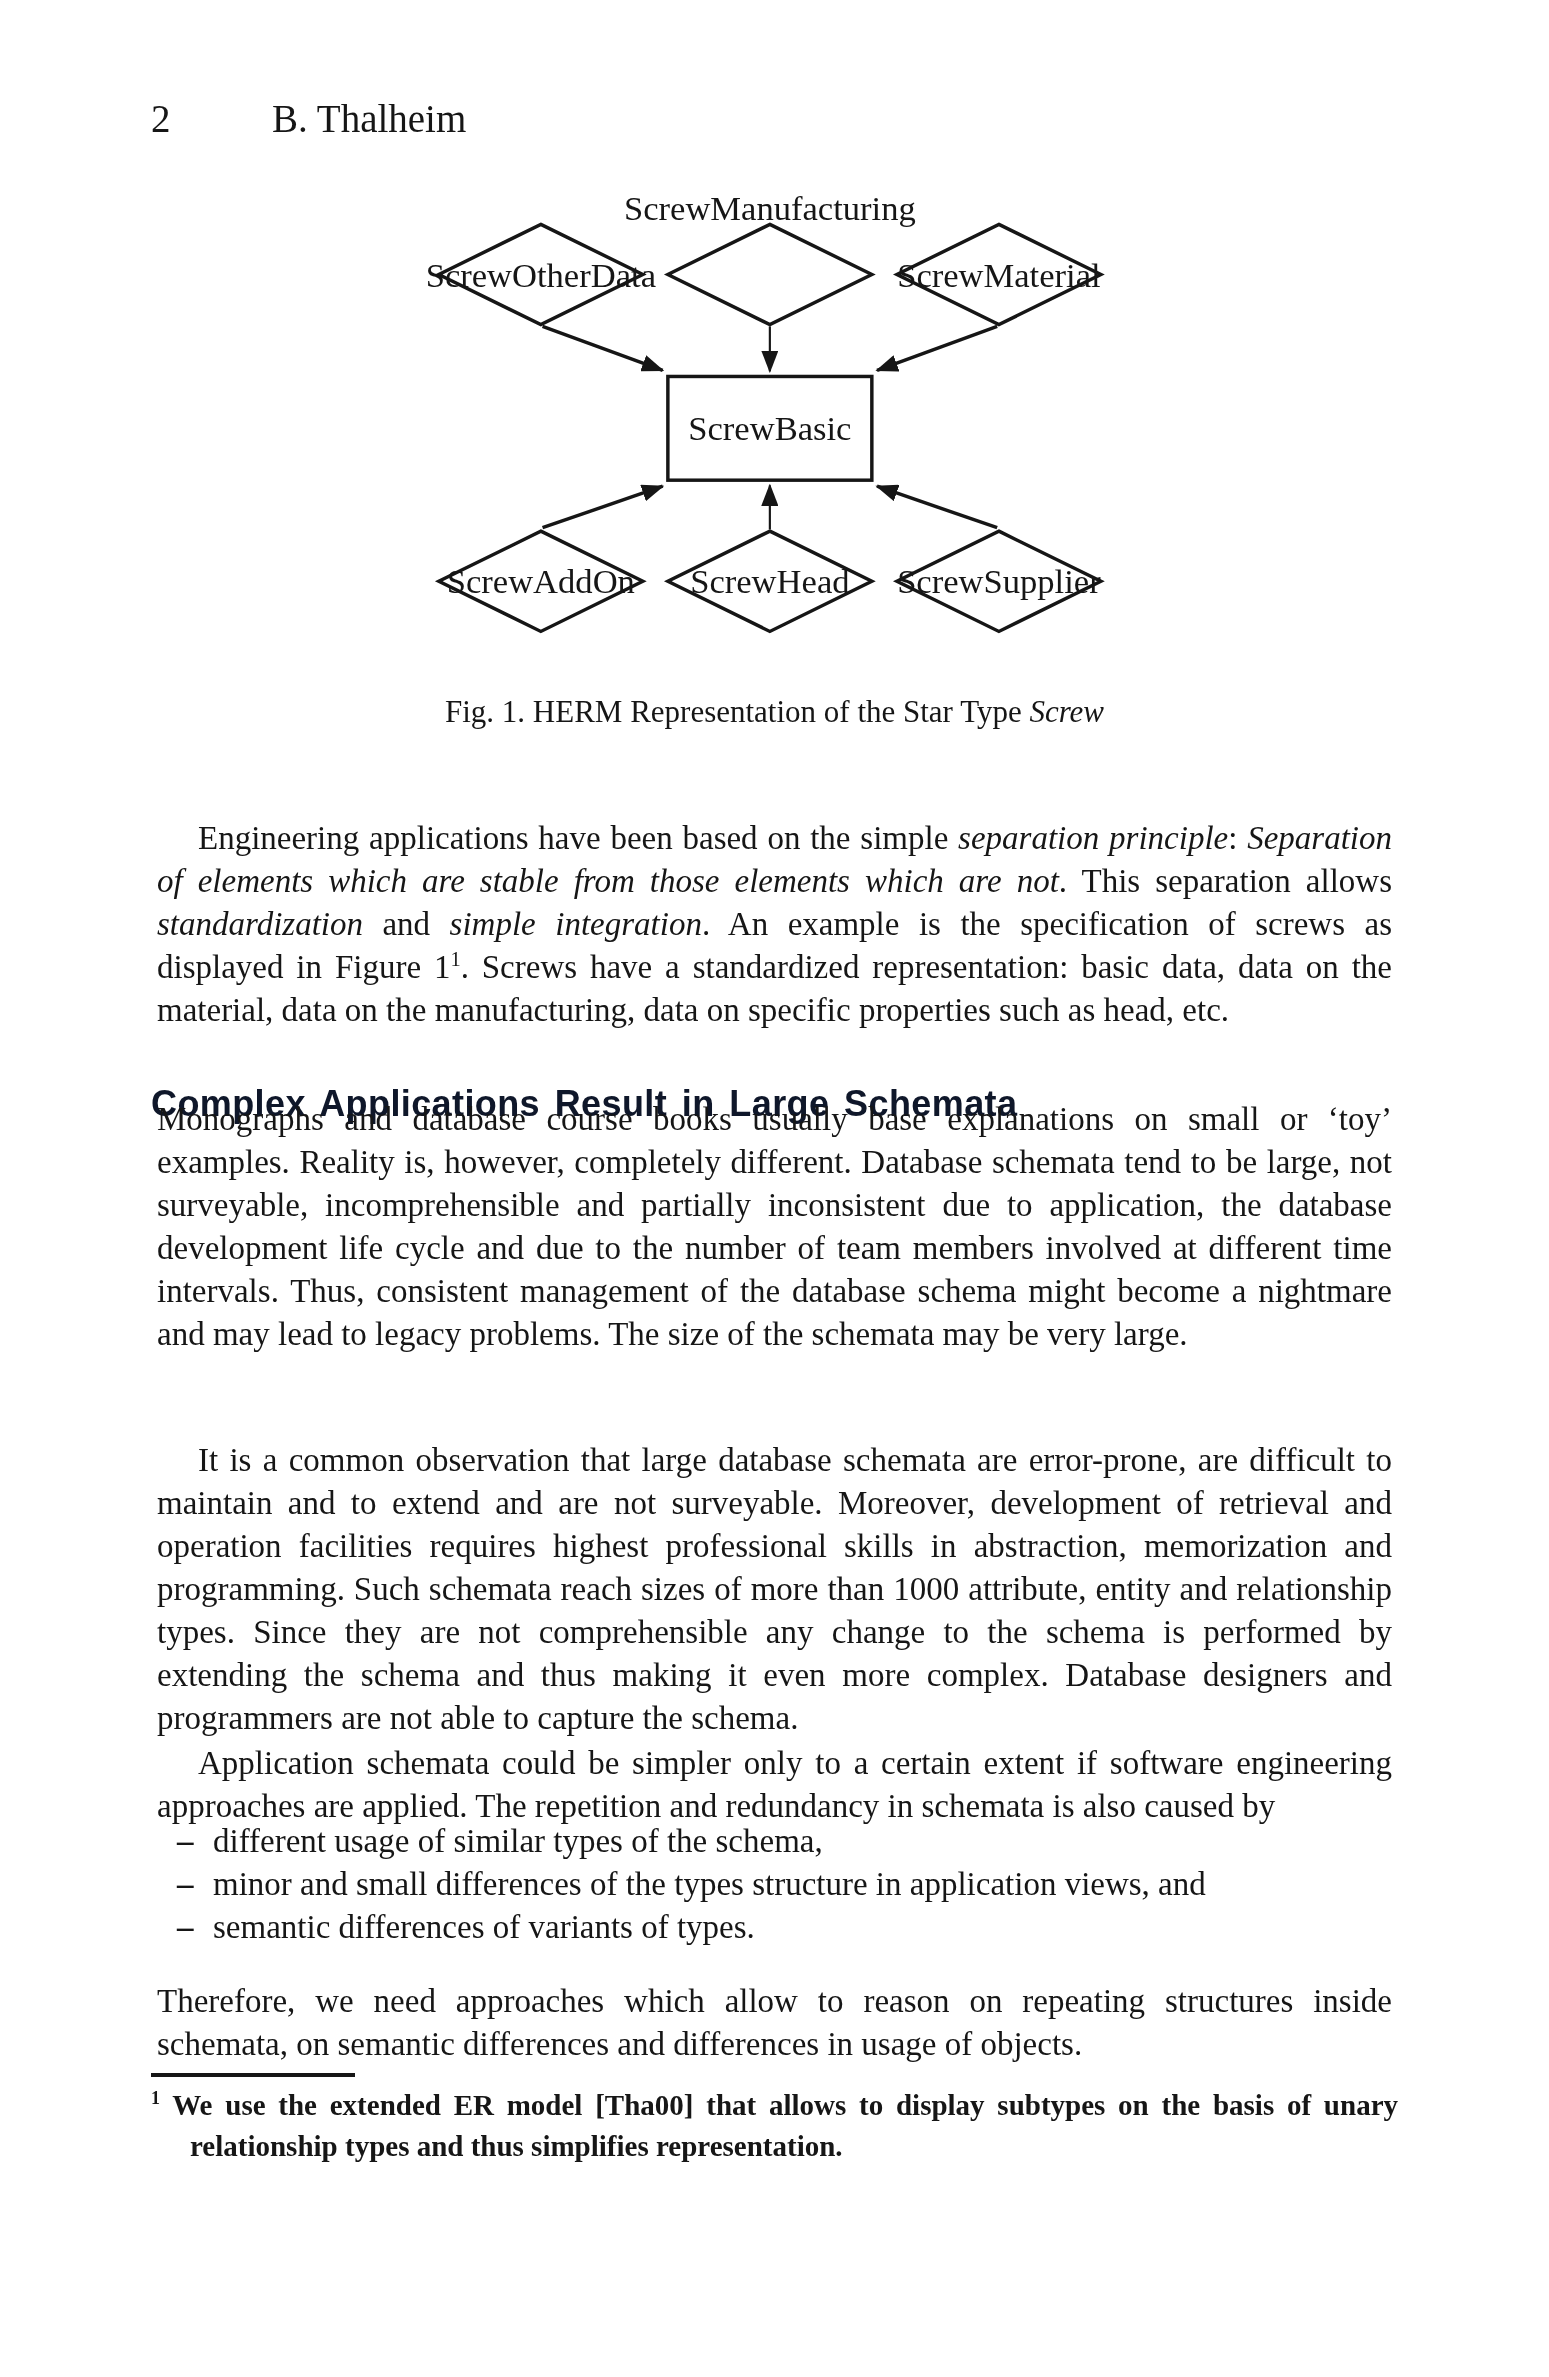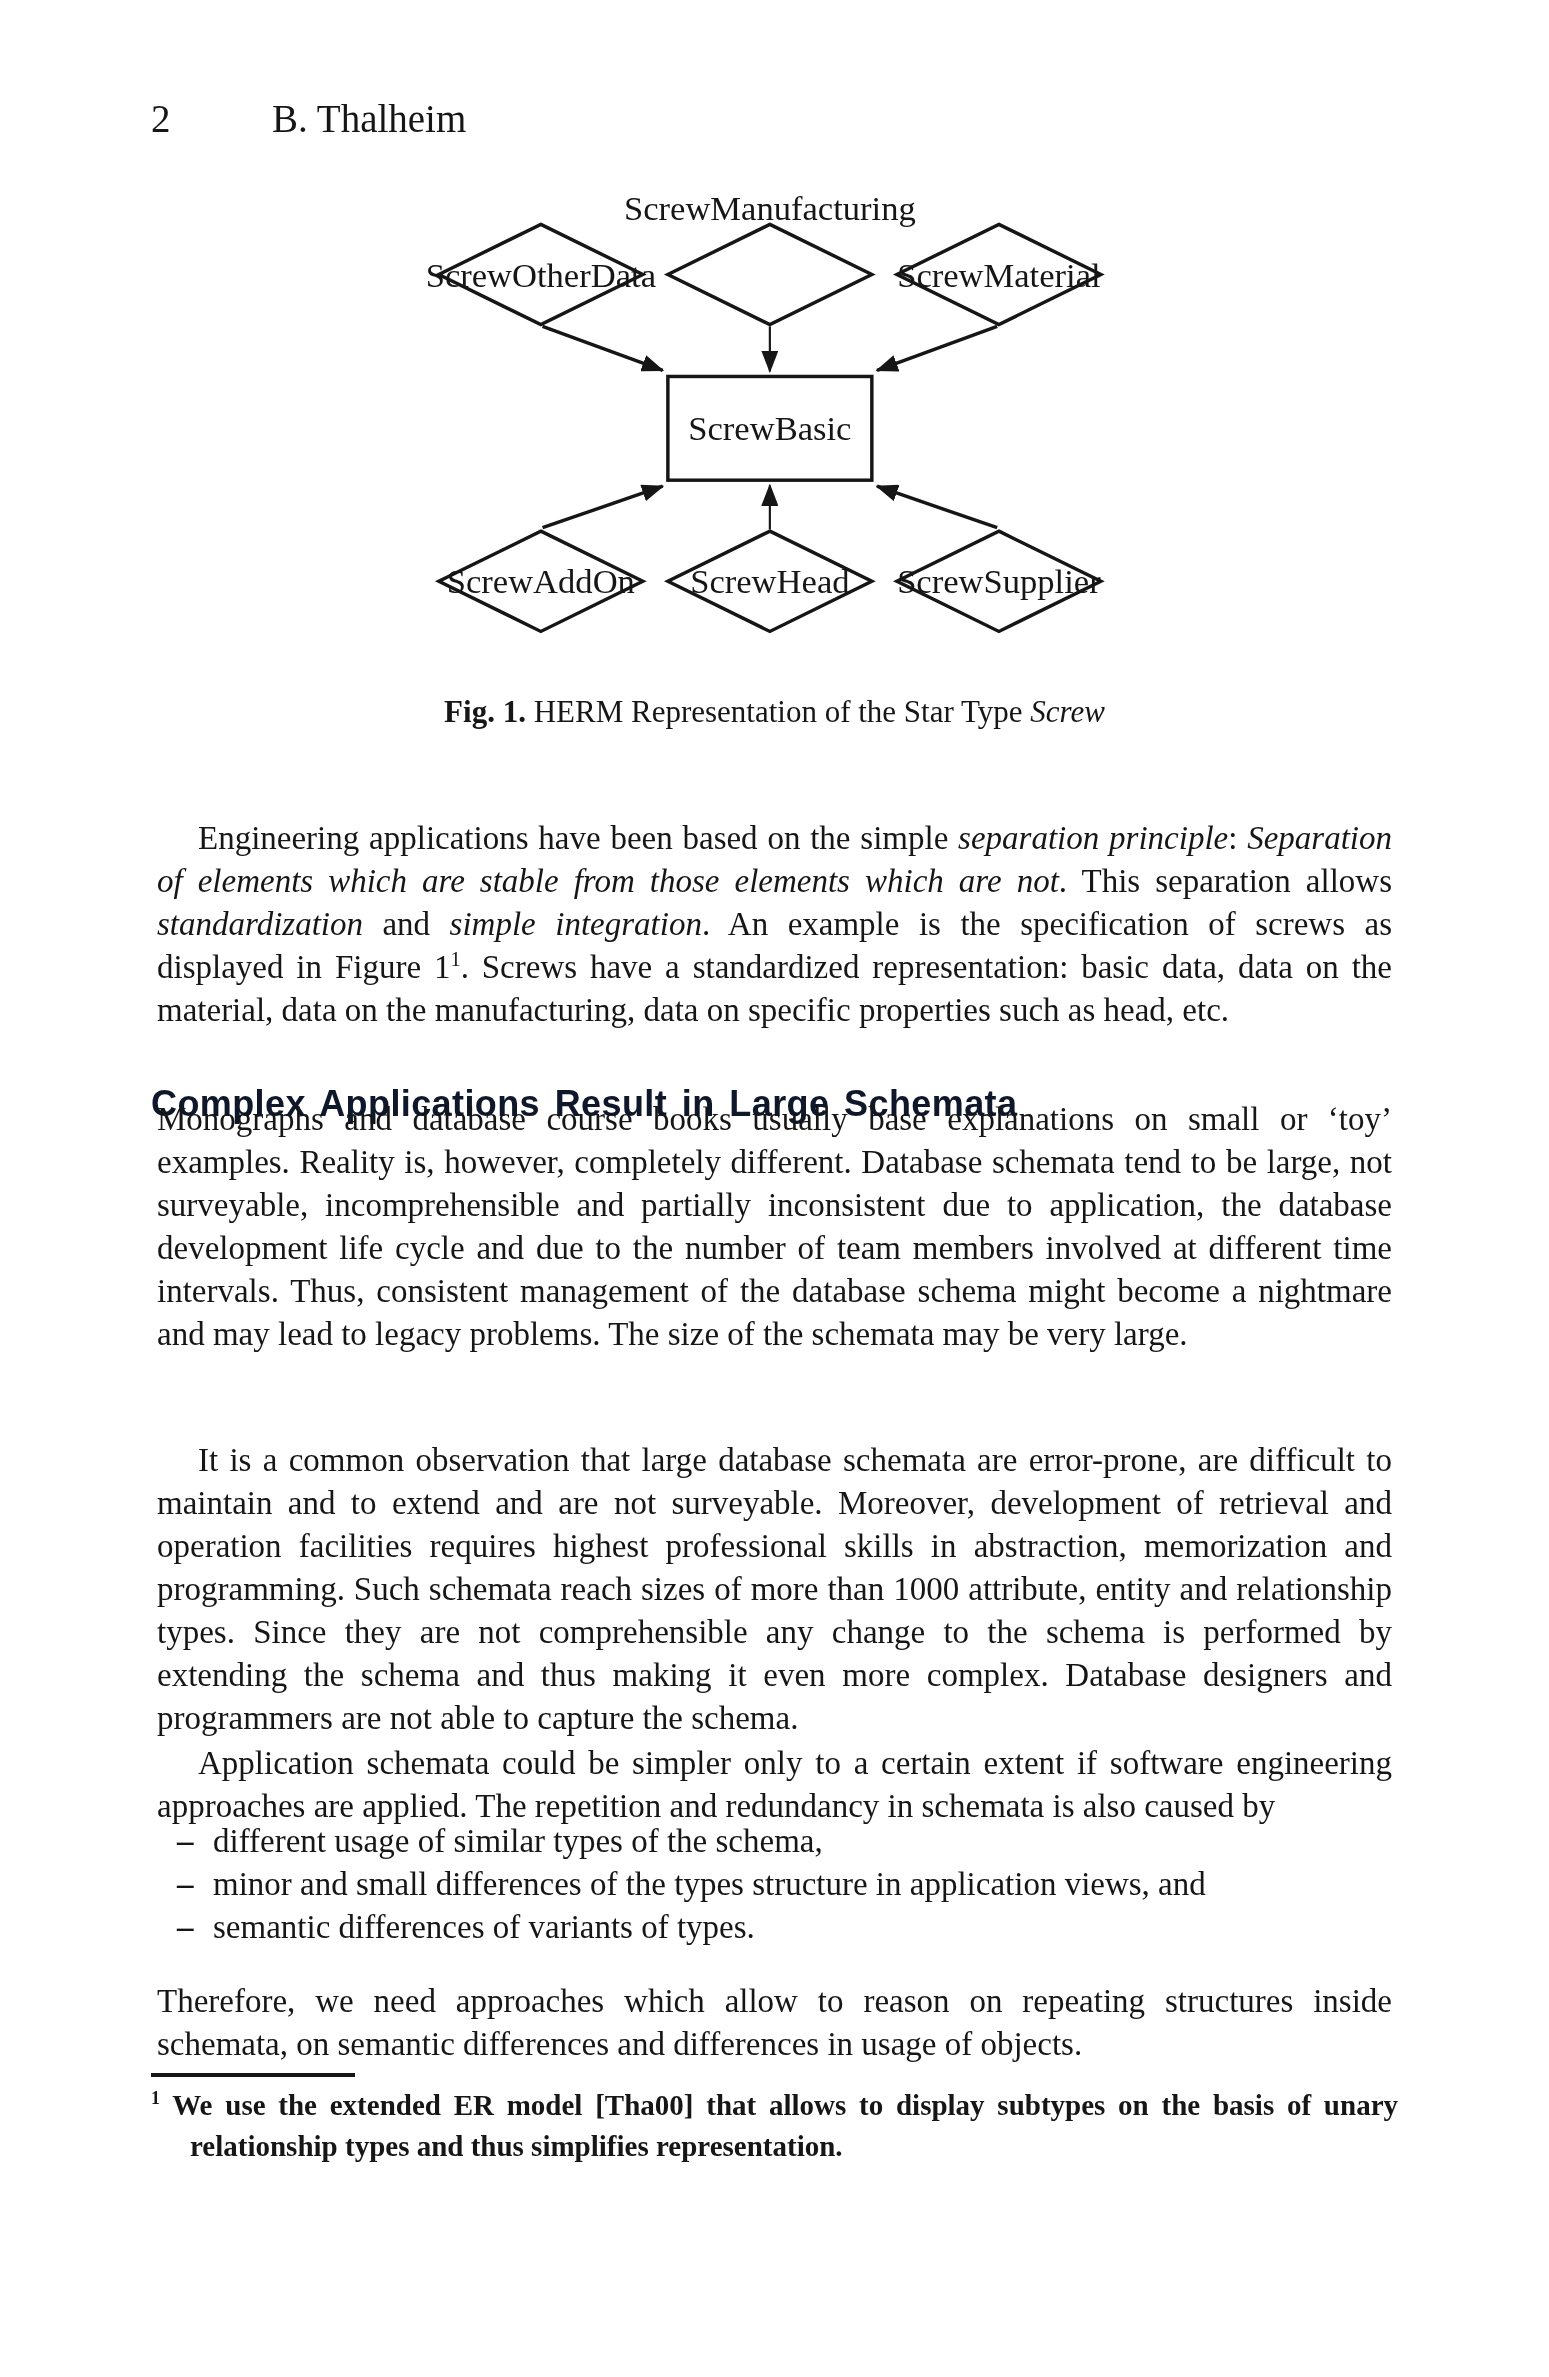--- a/index.html
+++ b/index.html
@@ -54,21 +54,21 @@
     position:absolute; left:151px; top:2073px;
     width:204px; height:3.5px; background:#161616;
   }
   .footnote {
     position:absolute; left:151px; top:2085px; width:1247px;
     font-size:29px; line-height:41px; text-align:justify;
     padding-left:39px; text-indent:-39px; box-sizing:border-box;font-weight:bold;
   }
   sup { font-size:62%; line-height:0; }
   i { font-style:italic; }
-  b { font-weight:bold; }
+  b { font-weight:normal; }
 </style>
 </head>
 <body>
 
 <div class="page">
 
   <div class="running-head">
     <span class="page-number">2</span><span>B. Thalheim</span>
   </div>
 

